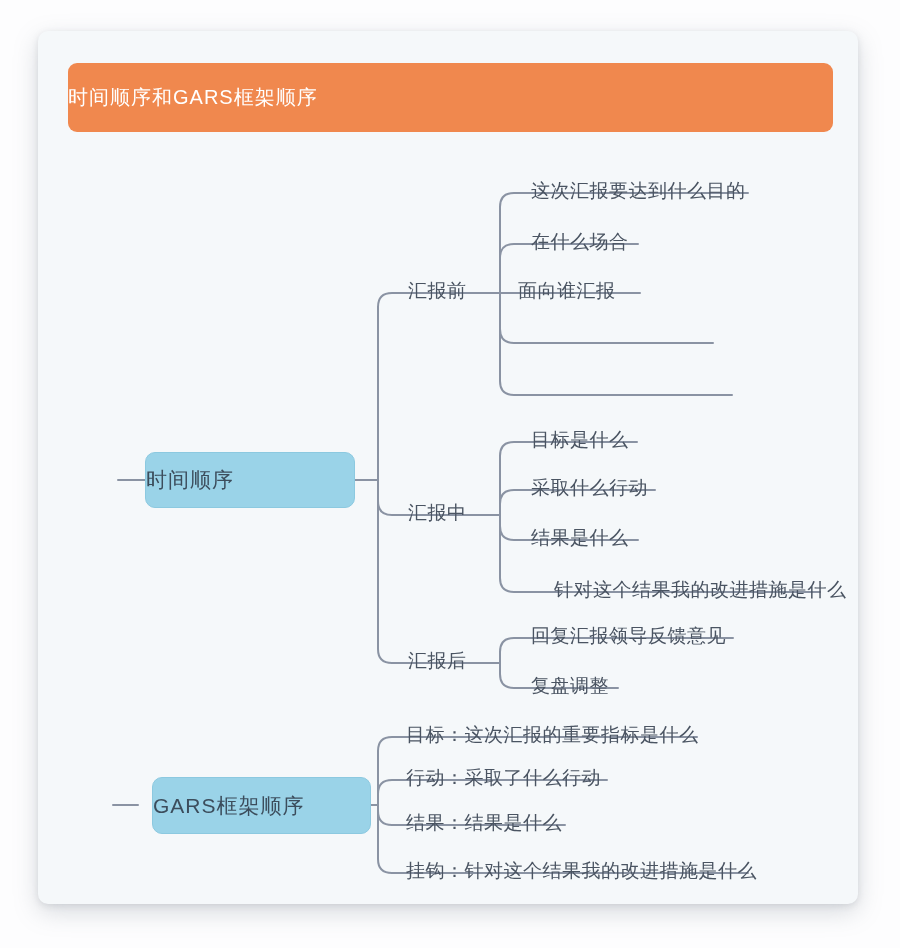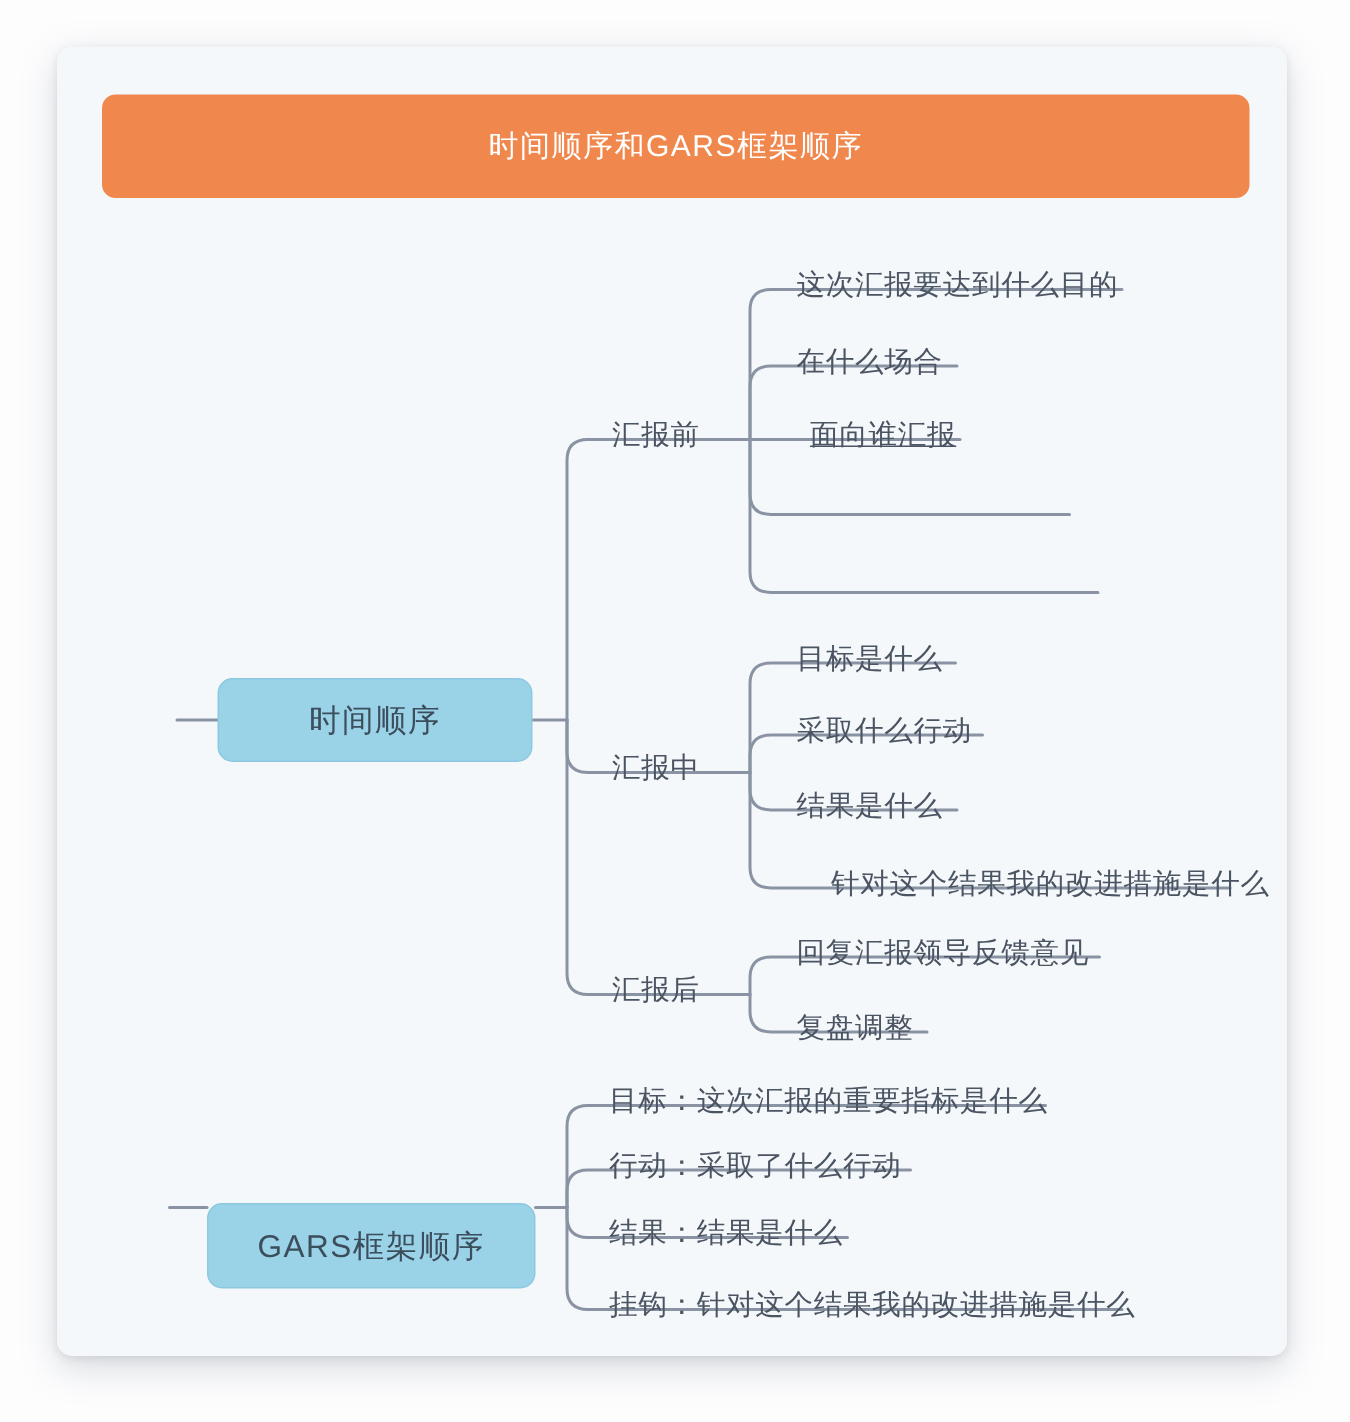--- a/index.html
+++ b/index.html
@@ -17,42 +17,42 @@
     background: #f5f8fa;
     border-radius: 10px;
     box-shadow: 0 8px 24px rgba(120,130,140,0.28), 0 2px 6px rgba(120,130,140,0.18);
   }
   .titlebar {
     position: absolute;
     left: 68px; top: 63px;
     width: 765px; height: 69px;
     background: #F0884E;
     border-radius: 9px;
-    display: flex; align-items: center; justify-content: center;
+    display: flex; align-items: center; justify-content: flex-start;
     color: #ffffff;
     font-size: 20px;
     letter-spacing: 1px;
   }
   svg.connectors { position: absolute; left: 0; top: 0; z-index: 1; }
   svg.connectors path, svg.connectors line {
     stroke: #8A93A3; stroke-width: 2; fill: none; stroke-linecap: round;
   }
   .topic-box {
     position: absolute;
     background: #9AD3E8;
     border: 1px solid #8cc9e0;
     border-radius: 10px;
-    display: flex; align-items: center; justify-content: center;
+    display: flex; align-items: center; justify-content: flex-start;
     color: #3C4D5C;
     font-size: 21px;
     letter-spacing: 1px;
     z-index: 2;
   }
   .box-time  { left: 145px; top: 452px; width: 210px; height: 56px; }
-  .box-gars  { left: 138px; top: 777px; width: 219px; height: 57px; margin-top: 25px; }
+  .box-gars  { left: 152px; top: 777px; width: 219px; height: 57px; }
   .label {
     position: absolute;
     color: #4A5462;
     font-size: 19px;
     line-height: 26px;
     white-space: nowrap;
     letter-spacing: 0.5px;
     z-index: 2;
     margin-top: 16px;
   }
@@ -105,21 +105,21 @@
   <div class="topic-box box-gars">
     <span>GARS框架顺序</span>
   </div>
 
   <div class="label" style="left:408px; top:262px;">汇报前</div>
   <div class="label" style="left:408px; top:484px;">汇报中</div>
   <div class="label" style="left:408px; top:632px;">汇报后</div>
 
   <div class="label" style="left:531px; top:162px;">这次汇报要达到什么目的</div>
   <div class="label" style="left:531px; top:213px;">在什么场合</div>
-  <div class="label" style="left:540px; top:262px;text-decoration:underline;">面向谁汇报</div>
+  <div class="label" style="left:518px; top:262px;">面向谁汇报</div>
 
   <div class="label" style="left:531px; top:411px;">目标是什么</div>
   <div class="label" style="left:531px; top:459px;font-family:Liberation Serif, serif;">采取什么行动</div>
   <div class="label" style="left:531px; top:509px;">结果是什么</div>
   <div class="label" style="left:554px; top:561px;text-align:center;">针对这个结果我的改进措施是什么</div>
 
   <div class="label" style="left:531px; top:607px;text-align:center;">回复汇报领导反馈意见</div>
   <div class="label" style="left:531px; top:657px;">复盘调整</div>
 
   <div class="label" style="left:406px; top:706px;">目标：这次汇报的重要指标是什么</div>

